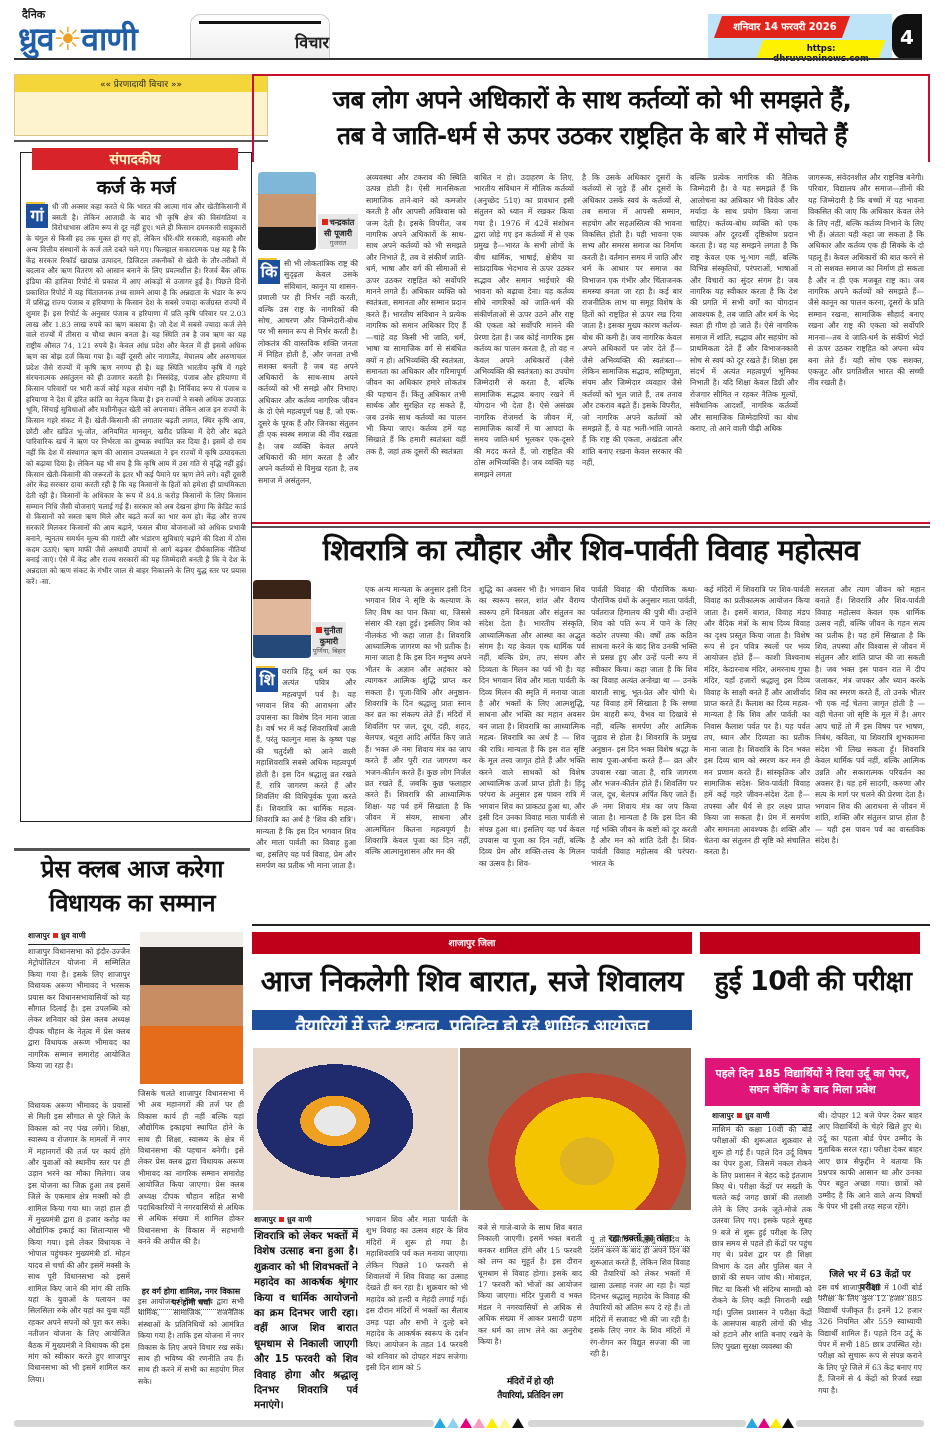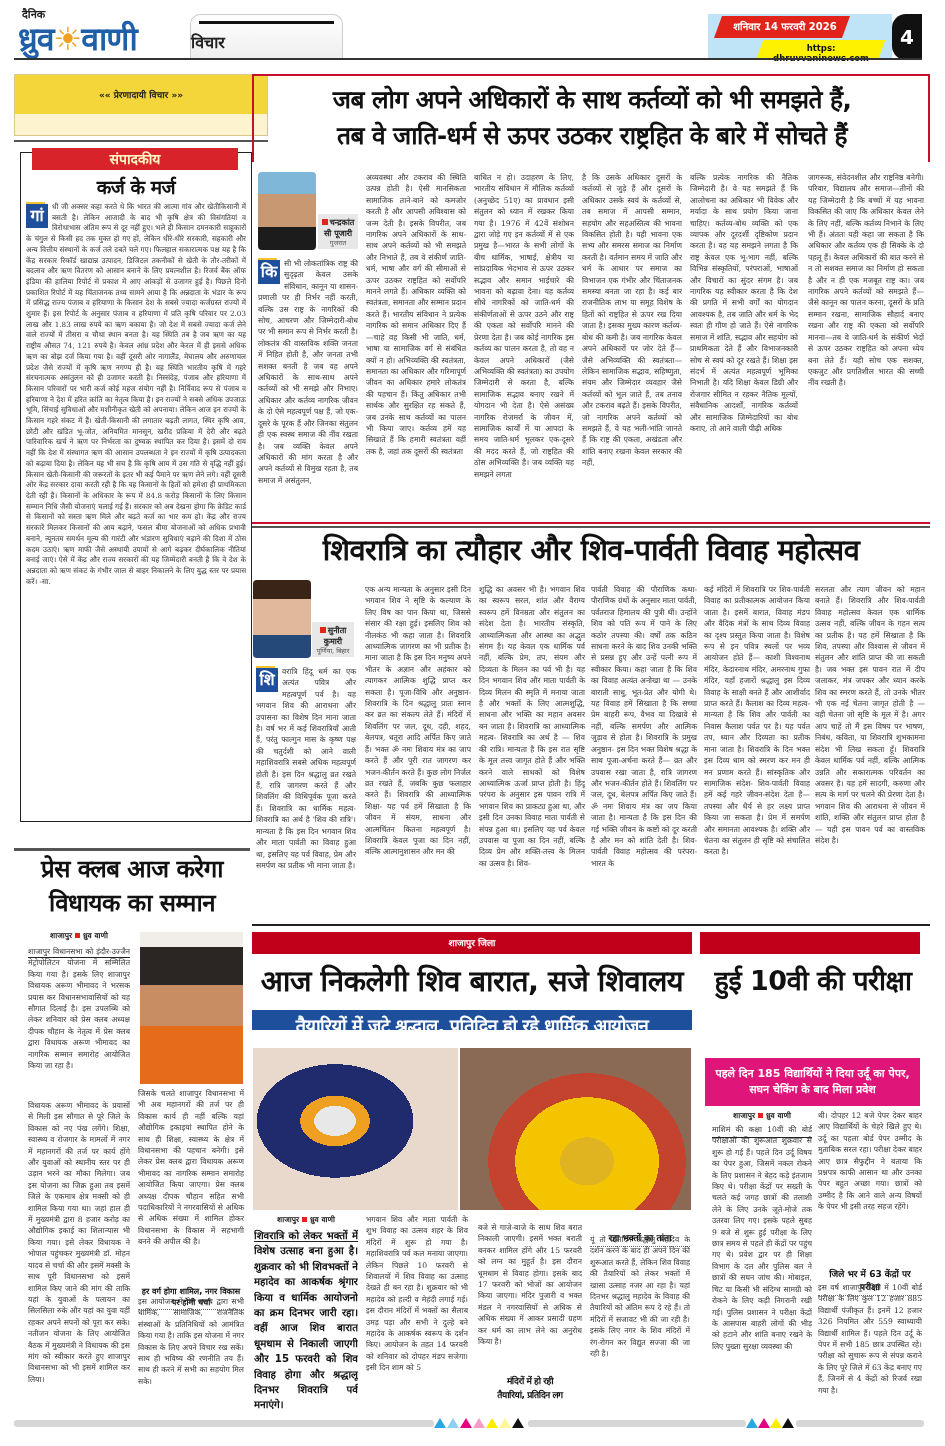--- a/index.html
+++ b/index.html
@@ -4,43 +4,43 @@
 <style>
 *{box-sizing:border-box;margin:0;padding:0}
 body{width:945px;height:1446px;background:#fff;font-family:"DejaVu Sans",sans-serif;color:#222;position:relative;overflow:hidden}
 .abs{position:absolute}
 .txt{font-family:"DejaVu Serif",serif;font-size:7.6px;line-height:11.4px;color:#333;text-align:justify;overflow:hidden}
 .hd{font-family:"DejaVu Sans",sans-serif;font-weight:bold;color:#111;letter-spacing:-0.5px}
 .masthead-line{left:14px;top:58px;width:908px;height:2px;background:#333}
 .logo-small{left:22px;top:6px;font-size:11px;color:#222;font-weight:bold}
 .logo-big{left:18px;top:16px;font-size:32px;font-weight:bold;color:#1e5fa8;letter-spacing:-1px}
 .logo-sun{color:#f0a020}
-.section-tab{left:190px;top:14px;width:153px;height:45px;border:1px solid #ccc;border-bottom:none;border-radius:10px 10px 0 0;background:linear-gradient(#fff,#eee);text-align:left}
+.section-tab{left:190px;top:14px;width:140px;height:45px;border:1px solid #ccc;border-bottom:none;border-radius:10px 10px 0 0;background:linear-gradient(#fff,#eee);text-align:right}
 .section-tab .bar{position:absolute;left:8px;right:8px;top:6px;height:3px;background:#111}
 .section-tab span{display:block;margin-top:16px;font-size:16px;font-weight:bold;color:#222}
 .date-box{left:708px;top:14px;width:184px;height:46px;background:#bfe3f7}
 .date-red{left:718px;top:16px;width:128px;height:22px;background:#e2231a;transform:skewX(-20deg)}
 .date-red-t{left:726px;top:19px;width:118px;font-size:10px;color:#fff;font-weight:bold;text-align:center}
 .date-yel{left:760px;top:40px;width:122px;height:18px;background:#fff200;transform:skewX(-20deg)}
 .date-yel-t{left:760px;top:43px;width:122px;font-size:8.5px;color:#111;font-weight:bold;text-align:center}
 .page-no{left:892px;top:14px;width:30px;height:46px;background:#111;border-radius:14px 0 0 14px;color:#fff;font-size:20px;font-weight:bold;text-align:center;line-height:46px}
 .quote-box{left:14px;top:74px;width:254px;height:62px;background:#fdf4cf;border:1px solid #d8c98a;padding:3px 6px}
-.quote-title{background:#f4d63a;text-align:center;font-size:9px;font-weight:bold;color:#222;margin:-3px -6px 20px;padding:13px}
+.quote-title{background:#f4d63a;text-align:center;font-size:9px;font-weight:normal;color:#222;margin:-3px -6px 20px;padding:2px}
 .quote-box .txt{font-size:8px;line-height:11px}
 .edit-box{left:20px;top:152px;width:232px;height:670px;border:1px solid #222;padding:0 4px}
 .edit-ribbon{left:32px;top:148px;width:206px;height:22px;background:#d9232a;color:#fef9c3;font-size:14px;font-weight:bold;text-align:center;line-height:22px}
 .edit-title{left:20px;top:174px;width:232px;text-align:center;font-size:19px}
 .dropcap{float:left;width:22px;height:24px;background:#1e4f9c;color:#fff;font-size:16px;font-weight:bold;text-align:center;line-height:24px;margin:2px 4px 0 0;box-shadow:-3px -3px 0 #f4c430}
 .red-rule{background:#c8102e;height:2px}
 .gray-rule{background:#555;height:2px}
 .photo{background:#ccc;overflow:hidden}
 .author-tag{font-size:8px;font-weight:bold;color:#222;text-align:center}
 .author-tag .sq{display:inline-block;width:6px;height:6px;background:#e2231a;margin-right:2px}
 .author-place{font-size:6.5px;color:#555;text-align:center;font-weight:normal}
-.byline{font-size:7.5px;font-weight:bold;text-align:center;border-bottom:1.5px solid #222;padding-bottom:17px;margin-bottom:2px}
+.byline{font-size:7.5px;font-weight:bold;border-bottom:1.5px solid #222;padding-bottom:4px;margin-bottom:2px}
 .byline .sq{display:inline-block;width:5px;height:5px;background:#e2231a;margin:0 3px}
 .subhd{font-weight:bold;color:#111;text-align:center;font-size:9px;border-bottom:1px dotted #666;padding-bottom:2px;margin:15px 0}
 .dist-bar{left:252px;top:932px;width:440px;height:22px;background:#c0001a;color:#fff;font-size:9px;font-weight:bold;line-height:22px;text-align:center}
 .dist-bar2{left:700px;top:932px;width:220px;height:22px;background:#c0001a}
 .blue-strip{left:252px;top:1010px;width:440px;height:20px;background:#1e4f9c;color:#fff;font-size:18px;font-weight:bold;line-height:32px;text-align:center;letter-spacing:-0.5px}
 .pink-strip{left:705px;top:1058px;width:215px;height:48px;background:#e0157a;color:#fff;font-size:11px;font-weight:bold;text-align:center;line-height:16px;padding-top:8px}
 .bottom-bar{top:1420px;height:7px;background:#d6d6d6;border-radius:3px}
 .reg{top:1418px;width:0;height:0;border-left:6px solid transparent;border-right:6px solid transparent;border-bottom:10px solid}
 </style>
 </head>
@@ -90,21 +90,21 @@
 <div class="abs txt" style="left:366px;top:172px;width:100px;height:344px">अव्यवस्था और टकराव की स्थिति उत्पन्न होती है। ऐसी मानसिकता सामाजिक ताने-बाने को कमजोर करती है और आपसी अविश्वास को जन्म देती है। इसके विपरीत, जब नागरिक अपने अधिकारों के साथ-साथ अपने कर्तव्यों को भी समझते और निभाते हैं, तब वे संकीर्ण जाति-धर्म, भाषा और वर्ग की सीमाओं से ऊपर उठकर राष्ट्रहित को सर्वोपरि मानने लगते हैं। अधिकार व्यक्ति को स्वतंत्रता, समानता और सम्मान प्रदान करते हैं। भारतीय संविधान ने प्रत्येक नागरिक को समान अधिकार दिए हैं—चाहे वह किसी भी जाति, धर्म, भाषा या सामाजिक वर्ग से संबंधित क्यों न हो। अभिव्यक्ति की स्वतंत्रता, समानता का अधिकार और गरिमापूर्ण जीवन का अधिकार हमारे लोकतंत्र की पहचान हैं। किंतु अधिकार तभी सार्थक और सुरक्षित रह सकते हैं, जब उनके साथ कर्तव्यों का पालन भी किया जाए। कर्तव्य हमें यह सिखाते हैं कि हमारी स्वतंत्रता वहीं तक है, जहां तक दूसरों की स्वतंत्रता</div>
 <div class="abs txt" style="left:474px;top:172px;width:100px;height:344px">बाधित न हो। उदाहरण के लिए, भारतीय संविधान में मौलिक कर्तव्यों (अनुच्छेद 51ए) का प्रावधान इसी संतुलन को ध्यान में रखकर किया गया है। 1976 में 42वें संशोधन द्वारा जोड़े गए इन कर्तव्यों में से एक प्रमुख है—भारत के सभी लोगों के बीच धार्मिक, भाषाई, क्षेत्रीय या सांप्रदायिक भेदभाव से ऊपर उठकर सद्भाव और समान भाईचारे की भावना को बढ़ावा देना। यह कर्तव्य सीधे नागरिकों को जाति-धर्म की संकीर्णताओं से ऊपर उठने और राष्ट्र की एकता को सर्वोपरि मानने की प्रेरणा देता है। जब कोई नागरिक इस कर्तव्य का पालन करता है, तो वह न केवल अपने अधिकारों (जैसे अभिव्यक्ति की स्वतंत्रता) का उपयोग जिम्मेदारी से करता है, बल्कि सामाजिक सद्भाव बनाए रखने में योगदान भी देता है। ऐसे असंख्य नागरिक रोजमर्रा के जीवन में, सामाजिक कार्यों में या आपदा के समय जाति-धर्म भूलकर एक-दूसरे की मदद करते हैं, जो राष्ट्रहित की ठोस अभिव्यक्ति है। जब व्यक्ति यह समझने लगता</div>
 <div class="abs txt" style="left:582px;top:172px;width:100px;height:344px">है कि उसके अधिकार दूसरों के कर्तव्यों से जुड़े हैं और दूसरों के अधिकार उसके स्वयं के कर्तव्यों से, तब समाज में आपसी सम्मान, सहयोग और सहअस्तित्व की भावना विकसित होती है। यही भावना एक सभ्य और समरस समाज का निर्माण करती है। वर्तमान समय में जाति और धर्म के आधार पर समाज का विभाजन एक गंभीर और चिंताजनक समस्या बनता जा रहा है। कई बार राजनीतिक लाभ या समूह विशेष के हितों को राष्ट्रहित से ऊपर रख दिया जाता है। इसका मुख्य कारण कर्तव्य-बोध की कमी है। जब नागरिक केवल अपने अधिकारों पर जोर देते हैं—जैसे अभिव्यक्ति की स्वतंत्रता—लेकिन सामाजिक सद्भाव, सहिष्णुता, संयम और जिम्मेदार व्यवहार जैसे कर्तव्यों को भूल जाते हैं, तब तनाव और टकराव बढ़ते हैं। इसके विपरीत, जो नागरिक अपने कर्तव्यों को समझते हैं, वे यह भली-भांति जानते हैं कि राष्ट्र की एकता, अखंडता और शांति बनाए रखना केवल सरकार की नहीं,</div>
 <div class="abs txt" style="left:690px;top:172px;width:108px;height:344px">बल्कि प्रत्येक नागरिक की नैतिक जिम्मेदारी है। वे यह समझते हैं कि आलोचना का अधिकार भी विवेक और मर्यादा के साथ प्रयोग किया जाना चाहिए। कर्तव्य-बोध व्यक्ति को एक व्यापक और दूरदर्शी दृष्टिकोण प्रदान करता है। वह यह समझने लगता है कि राष्ट्र केवल एक भू-भाग नहीं, बल्कि विभिन्न संस्कृतियों, परंपराओं, भाषाओं और विचारों का सुंदर संगम है। जब नागरिक यह स्वीकार करता है कि देश की प्रगति में सभी वर्गों का योगदान आवश्यक है, तब जाति और धर्म के भेद स्वतः ही गौण हो जाते हैं। ऐसे नागरिक समाज में शांति, सद्भाव और सहयोग को प्राथमिकता देते हैं और विभाजनकारी सोच से स्वयं को दूर रखते हैं। शिक्षा इस संदर्भ में अत्यंत महत्वपूर्ण भूमिका निभाती है। यदि शिक्षा केवल डिग्री और रोजगार सीमित न रहकर नैतिक मूल्यों, संवैधानिक आदर्शों, नागरिक कर्तव्यों और सामाजिक जिम्मेदारियों का बोध कराए, तो आने वाली पीढ़ी अधिक</div>
 <div class="abs txt" style="left:808px;top:172px;width:116px;height:344px">जागरूक, संवेदनशील और राष्ट्रनिष्ठ बनेगी। परिवार, विद्यालय और समाज—तीनों की यह जिम्मेदारी है कि बच्चों में यह भावना विकसित की जाए कि अधिकार केवल लेने के लिए नहीं, बल्कि कर्तव्य निभाने के लिए भी हैं। अंततः यही कहा जा सकता है कि अधिकार और कर्तव्य एक ही सिक्के के दो पहलू हैं। केवल अधिकारों की बात करने से न तो सशक्त समाज का निर्माण हो सकता है और न ही एक मजबूत राष्ट्र का। जब नागरिक अपने कर्तव्यों को समझते हैं—जैसे कानून का पालन करना, दूसरों के प्रति सम्मान रखना, सामाजिक सौहार्द बनाए रखना और राष्ट्र की एकता को सर्वोपरि मानना—तब वे जाति-धर्म के संकीर्ण भेदों से ऊपर उठकर राष्ट्रहित को अपना ध्येय बना लेते हैं। यही सोच एक सशक्त, एकजुट और प्रगतिशील भारत की सच्ची नींव रखती है।</div>
 <div class="abs red-rule" style="left:252px;top:522px;width:678px"></div>
 <div class="abs gray-rule" style="left:252px;top:526px;width:678px"></div>
 
 <div class="abs hd" style="left:256px;top:530px;width:670px;font-size:29px;line-height:40px;text-align:center">शिवरात्रि का त्यौहार और शिव-पार्वती विवाह महोत्सव</div>
 <div class="abs photo" style="left:253px;top:580px;width:58px;height:78px;background:linear-gradient(#3a2417 0 25%,#e1b89c 25% 70%,#254a7a 70%);border-radius:4px"></div>
-<div class="abs author-tag" style="left:312px;top:622px;width:42px;background:#e8e8e8;padding:2px 0">
+<div class="abs author-tag" style="left:312px;top:622px;width:34px;background:#e8e8e8;padding:2px 0">
   <div><span class="sq"></span><span>सुनीता</span></div>
   <div>कुमारी</div>
   <div class="author-place">पूर्णिया, बिहार</div>
 </div>
 <div class="abs txt" style="left:256px;top:666px;width:100px;height:252px"><span class="dropcap">शि</span><span>वरात्रि हिंदू धर्म का एक अत्यंत पवित्र और महत्वपूर्ण पर्व है। यह भगवान शिव की आराधना और उपासना का विशेष दिन माना जाता है। वर्ष भर में कई शिवरात्रियाँ आती हैं, परंतु फाल्गुन मास के कृष्ण पक्ष की चतुर्दशी को आने वाली महाशिवरात्रि सबसे अधिक महत्वपूर्ण होती है। इस दिन श्रद्धालु व्रत रखते हैं, रात्रि जागरण करते हैं और शिवलिंग की विधिपूर्वक पूजा करते हैं। शिवरात्रि का धार्मिक महत्व- शिवरात्रि का अर्थ है 'शिव की रात्रि'। मान्यता है कि इस दिन भगवान शिव और माता पार्वती का विवाह हुआ था, इसलिए यह पर्व विवाह, प्रेम और समर्पण का प्रतीक भी माना जाता है।</span></div>
 <div class="abs txt" style="left:365px;top:584px;width:106px;height:334px">एक अन्य मान्यता के अनुसार इसी दिन भगवान शिव ने सृष्टि के कल्याण के लिए विष का पान किया था, जिससे संसार की रक्षा हुई। इसलिए शिव को नीलकंठ भी कहा जाता है। शिवरात्रि आध्यात्मिक जागरण का भी प्रतीक है। माना जाता है कि इस दिन मनुष्य अपने भीतर के अज्ञान और अहंकार को त्यागकर आत्मिक शुद्धि प्राप्त कर सकता है। पूजा-विधि और अनुष्ठान- शिवरात्रि के दिन श्रद्धालु प्रातः स्नान कर व्रत का संकल्प लेते हैं। मंदिरों में शिवलिंग पर जल, दूध, दही, शहद, बेलपत्र, धतूरा आदि अर्पित किए जाते हैं। भक्त ॐ नमः शिवाय मंत्र का जाप करते हैं और पूरी रात जागरण कर भजन-कीर्तन करते हैं। कुछ लोग निर्जल व्रत रखते हैं, जबकि कुछ फलाहार करते हैं। शिवरात्रि की आध्यात्मिक शिक्षा- यह पर्व हमें सिखाता है कि जीवन में संयम, साधना और आत्मचिंतन कितना महत्वपूर्ण है। शिवरात्रि केवल पूजा का दिन नहीं, बल्कि आत्मानुशासन और मन की</div>
 <div class="abs txt" style="left:479px;top:584px;width:106px;height:334px">शुद्धि का अवसर भी है। भगवान शिव का स्वरूप सरल, शांत और वैराग्य स्वरूप हमें विनम्रता और संतुलन का संदेश देता है। भारतीय संस्कृति, आध्यात्मिकता और आस्था का अद्भुत संगम है। यह केवल एक धार्मिक पर्व नहीं, बल्कि प्रेम, तप, संयम और दिव्यता के मिलन का पर्व भी है। यह दिन भगवान शिव और माता पार्वती के दिव्य मिलन की स्मृति में मनाया जाता है और भक्तों के लिए आत्मशुद्धि, साधना और भक्ति का महान अवसर बन जाता है। शिवरात्रि का आध्यात्मिक महत्व- शिवरात्रि का अर्थ है — शिव की रात्रि। मान्यता है कि इस रात सृष्टि के मूल तत्त्व जागृत होते हैं और भक्ति करने वाले साधकों को विशेष आध्यात्मिक ऊर्जा प्राप्त होती है। हिंदू परंपरा के अनुसार इस पावन रात्रि में भगवान शिव का प्राकट्य हुआ था, और इसी दिन उनका विवाह माता पार्वती से संपन्न हुआ था। इसलिए यह पर्व केवल उपवास या पूजा का दिन नहीं, बल्कि दिव्य प्रेम और शक्ति-तत्त्व के मिलन का उत्सव है। शिव-</div>
 <div class="abs txt" style="left:591px;top:584px;width:106px;height:334px">पार्वती विवाह की पौराणिक कथा- पौराणिक ग्रंथों के अनुसार माता पार्वती, पर्वतराज हिमालय की पुत्री थीं। उन्होंने शिव को पति रूप में पाने के लिए कठोर तपस्या की। वर्षों तक कठिन साधना करने के बाद शिव उनकी भक्ति से प्रसन्न हुए और उन्हें पत्नी रूप में स्वीकार किया। कहा जाता है कि शिव का विवाह अत्यंत अनोखा था — उनके बाराती साधु, भूत-प्रेत और योगी थे। यह विवाह हमें सिखाता है कि सच्चा प्रेम बाहरी रूप, वैभव या दिखावे से नहीं, बल्कि समर्पण और आत्मिक जुड़ाव से होता है। शिवरात्रि के प्रमुख अनुष्ठान- इस दिन भक्त विशेष श्रद्धा के साथ पूजा-अर्चना करते हैं— व्रत और उपवास रखा जाता है, रात्रि जागरण और भजन-कीर्तन होते हैं। शिवलिंग पर जल, दूध, बेलपत्र अर्पित किए जाते हैं। ॐ नमः शिवाय मंत्र का जप किया जाता है। मान्यता है कि इस दिन की गई भक्ति जीवन के कष्टों को दूर करती है और मन को शांति देती है। शिव-पार्वती विवाह महोत्सव की परंपरा- भारत के</div>
 <div class="abs txt" style="left:704px;top:584px;width:106px;height:334px">कई मंदिरों में शिवरात्रि पर शिव-पार्वती विवाह का प्रतीकात्मक आयोजन किया जाता है। इसमें बारात, विवाह मंडप और वैदिक मंत्रों के साथ दिव्य विवाह का दृश्य प्रस्तुत किया जाता है। विशेष रूप से इन पवित्र स्थलों पर भव्य आयोजन होते हैं— काशी विश्वनाथ मंदिर, केदारनाथ मंदिर, अमरनाथ गुफा मंदिर, यहाँ हजारों श्रद्धालु इस दिव्य विवाह के साक्षी बनते हैं और आशीर्वाद प्राप्त करते हैं। कैलाश का दिव्य महत्व- मान्यता है कि शिव और पार्वती का निवास कैलाश पर्वत पर है। यह पर्वत तप, ध्यान और दिव्यता का प्रतीक माना जाता है। शिवरात्रि के दिन भक्त इस दिव्य धाम को स्मरण कर मन ही मन प्रणाम करते हैं। सांस्कृतिक और सामाजिक संदेश- शिव-पार्वती विवाह हमें कई गहरे जीवन-संदेश देता है— तपस्या और धैर्य से हर लक्ष्य प्राप्त किया जा सकता है। प्रेम में समर्पण और समानता आवश्यक है। शक्ति और चेतना का संतुलन ही सृष्टि को संचालित करता है।</div>
 <div class="abs txt" style="left:815px;top:584px;width:110px;height:334px">सरलता और त्याग जीवन को महान बनाते हैं। शिवरात्रि और शिव-पार्वती विवाह महोत्सव केवल एक धार्मिक उत्सव नहीं, बल्कि जीवन के गहन सत्य का प्रतीक है। यह हमें सिखाता है कि शिव, तपस्या और विश्वास से जीवन में संतुलन और शांति प्राप्त की जा सकती है। जब भक्त इस पावन रात में दीप जलाकर, मंत्र जपकर और ध्यान करके शिव का स्मरण करते हैं, तो उनके भीतर भी एक नई चेतना जागृत होती है — वही चेतना जो सृष्टि के मूल में है। अगर आप चाहें तो मैं इस विषय पर भाषण, निबंध, कविता, या शिवरात्रि शुभकामना संदेश भी लिख सकता हूँ। शिवरात्रि केवल धार्मिक पर्व नहीं, बल्कि आत्मिक उन्नति और सकारात्मक परिवर्तन का अवसर है। यह हमें सादगी, करुणा और सत्य के मार्ग पर चलने की प्रेरणा देता है। भगवान शिव की आराधना से जीवन में शांति, शक्ति और संतुलन प्राप्त होता है — यही इस पावन पर्व का वास्तविक संदेश है।</div>

